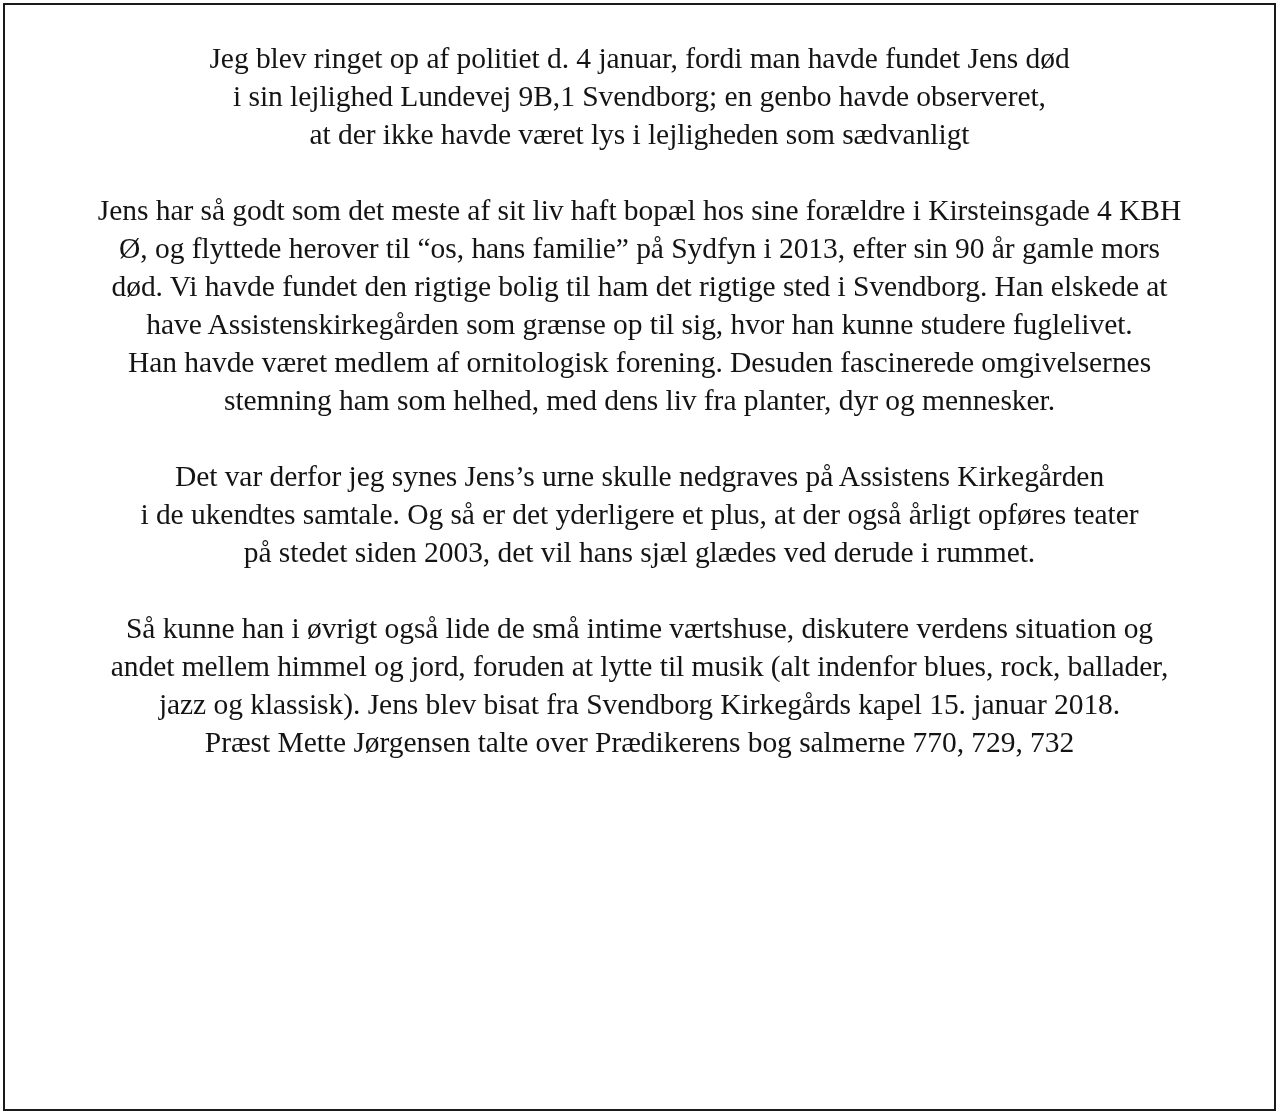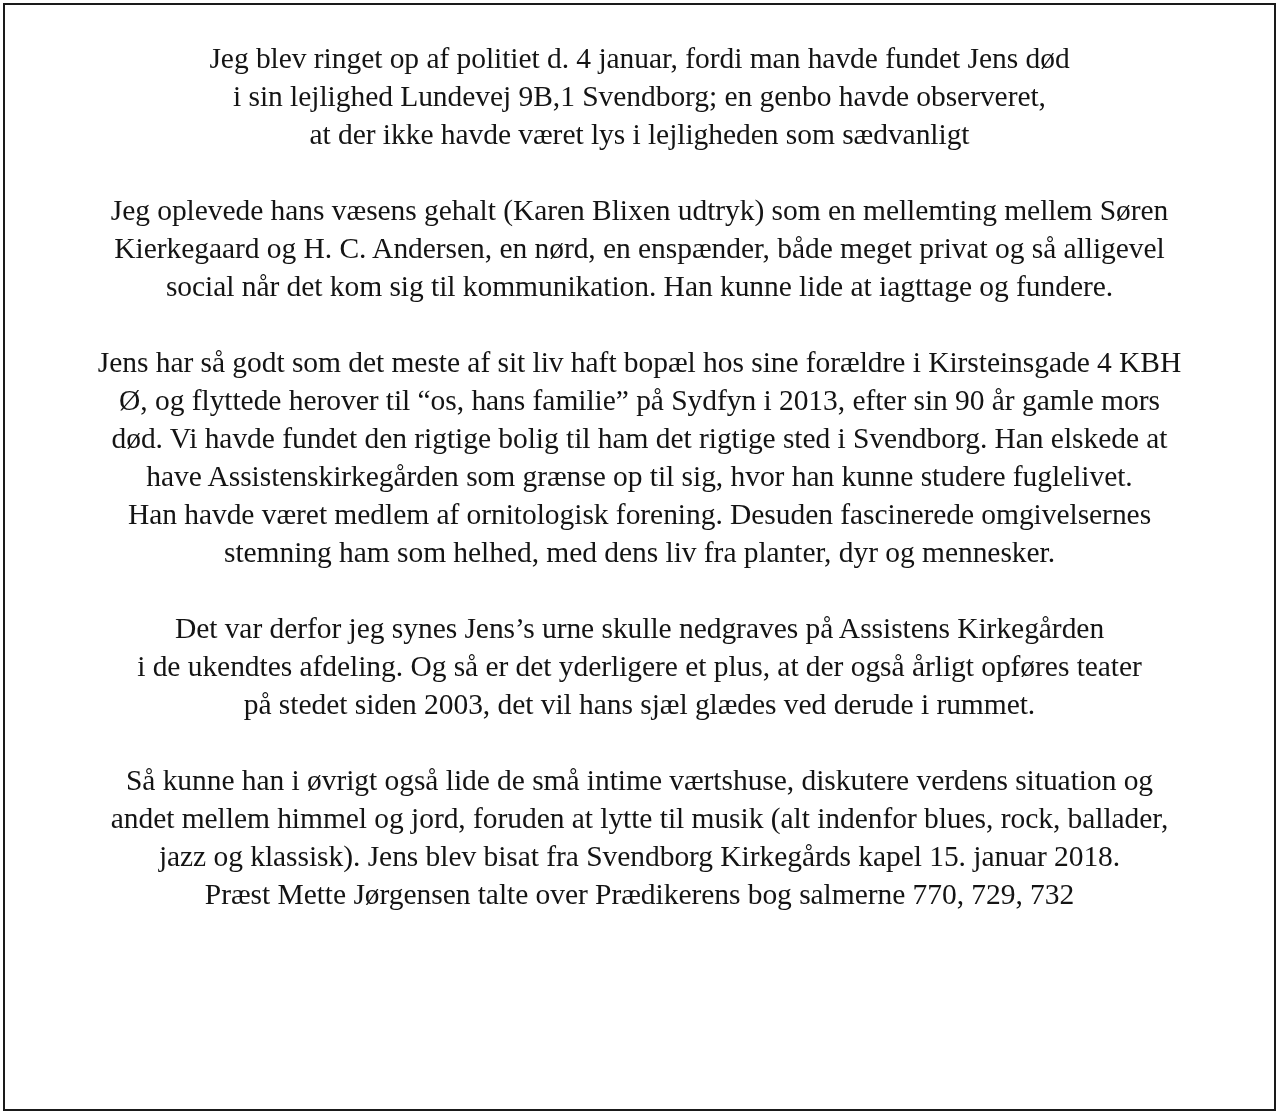--- a/index.html
+++ b/index.html
@@ -52,31 +52,28 @@
 </style>
 </head>
 <body>
 
 <div class="page">
   <div class="page-frame">
     <div class="doc-body">
       <p class="para">Jeg blev ringet op af politiet d. 4 januar, fordi man havde fundet Jens død
 i sin lejlighed Lundevej 9B,1 Svendborg; en genbo havde observeret,
 at der ikke havde været lys i lejligheden som sædvanligt</p>
-      <p class="para">Jeg oplevede hans væsens gehalt (Karen Blixen udtryk) som en mellemting mellem Søren
-Kierkegaard og H. C. Andersen, en nørd, en enspænder, både meget privat og så alligevel
-social når det kom sig til kommunikation. Han kunne lide at iagttage og fundere.</p>
       <p class="para">Jens har så godt som det meste af sit liv haft bopæl hos sine forældre i Kirsteinsgade 4 KBH
 Ø, og flyttede herover til “os, hans familie” på Sydfyn i 2013, efter sin 90 år gamle mors
 død. Vi havde fundet den rigtige bolig til ham det rigtige sted i Svendborg. Han elskede at
 have Assistenskirkegården som grænse op til sig, hvor han kunne studere fuglelivet.
 Han havde været medlem af ornitologisk forening. Desuden fascinerede omgivelsernes
 stemning ham som helhed, med dens liv fra planter, dyr og mennesker.</p>
       <p class="para">Det var derfor jeg synes Jens’s urne skulle nedgraves på Assistens Kirkegården
-i de ukendtes afdeling. Og så er det yderligere et plus, at der også årligt opføres teater
+i de ukendtes samtale. Og så er det yderligere et plus, at der også årligt opføres teater
 på stedet siden 2003, det vil hans sjæl glædes ved derude i rummet.</p>
       <p class="para">Så kunne han i øvrigt også lide de små intime værtshuse, diskutere verdens situation og
 andet mellem himmel og jord, foruden at lytte til musik (alt indenfor blues, rock, ballader,
 jazz og klassisk). Jens blev bisat fra Svendborg Kirkegårds kapel 15. januar 2018.
 Præst Mette Jørgensen talte over Prædikerens bog salmerne 770, 729, 732</p>
     </div>
   </div>
 </div>
 
 </body></html>

